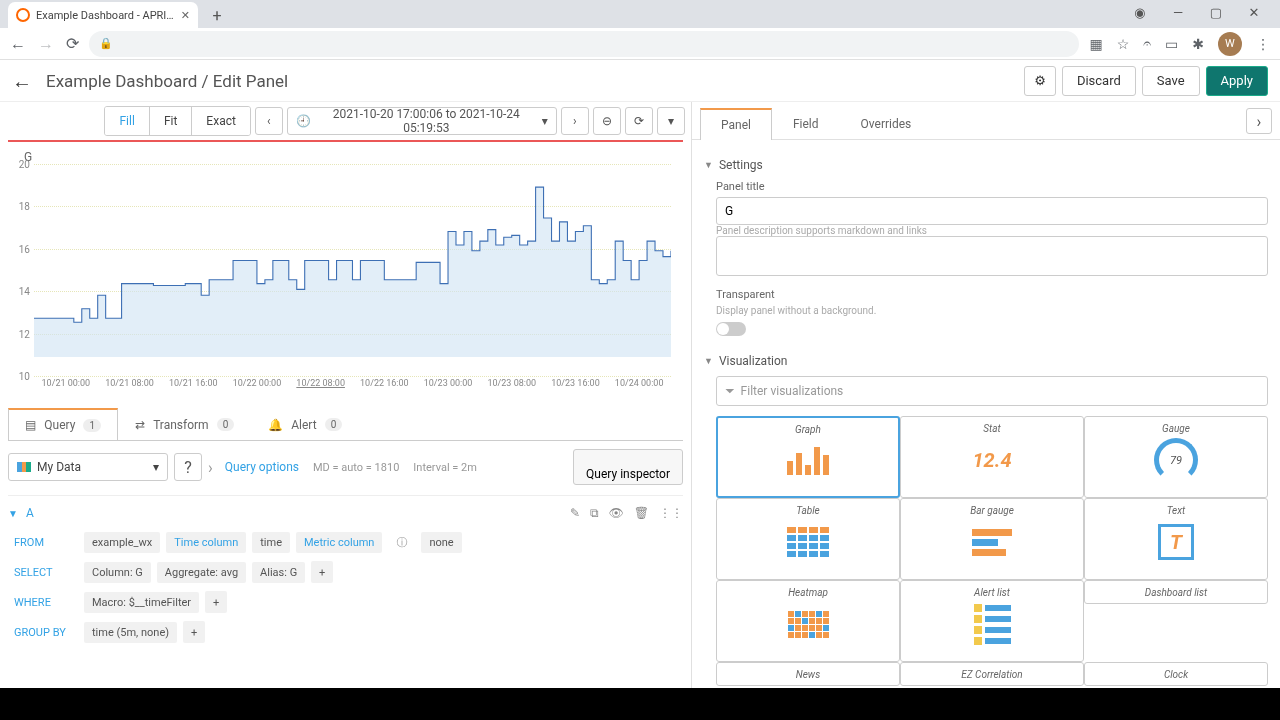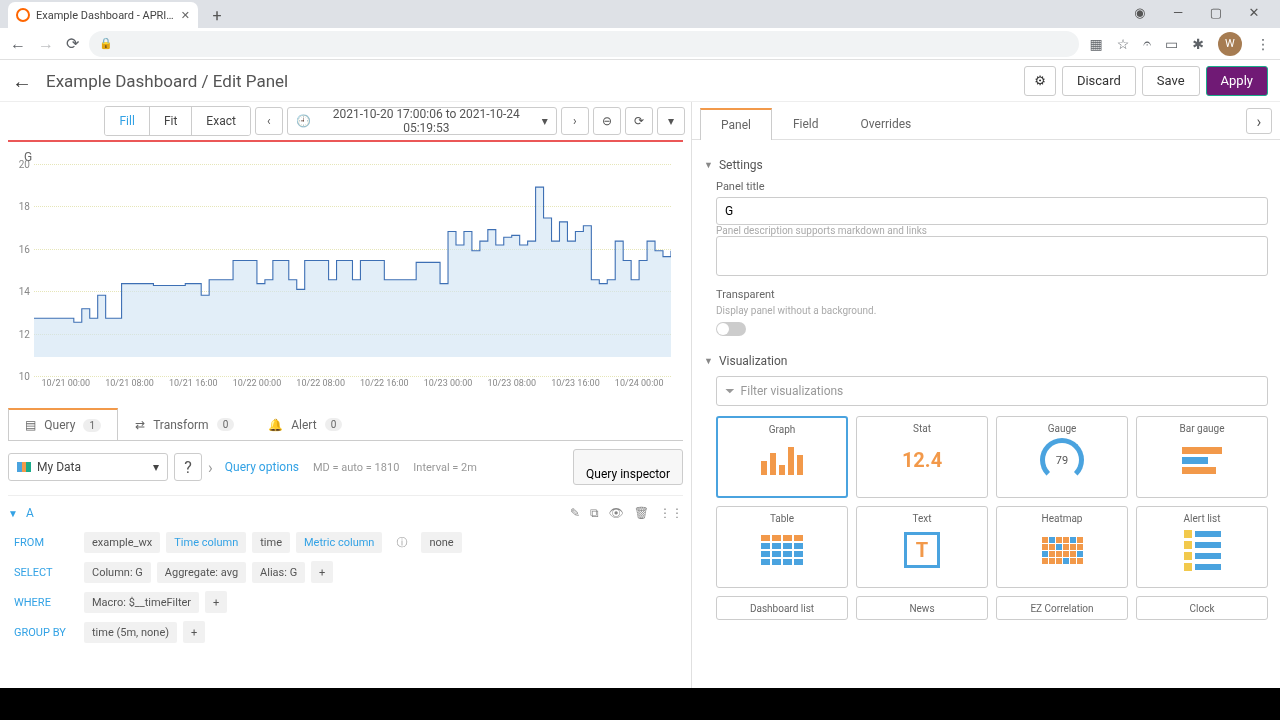--- a/index.html
+++ b/index.html
@@ -24,21 +24,21 @@
 .url-box .lock { color: #5f6368; font-size: 11px; }
 .addr-icons { display: flex; gap: 14px; align-items: center; color: #5f6368; font-size: 14px; }
 .avatar { width: 24px; height: 24px; border-radius: 50%; background: #a67c52; color: #fff; display: flex; align-items: center; justify-content: center; font-size: 11px; }
 
 
 .editor-header { height: 42px; display: flex; align-items: center; padding: 0 12px; border-bottom: 1px solid #eee; }
 .back-arrow { font-size: 20px; color: #333; margin-right: 14px; }
 .breadcrumb { font-size: 17px; color: #555; flex: 1; }
 .hdr-btn { height: 30px; padding: 0 14px; border: 1px solid #ccc; background: #fff; border-radius: 3px; font-size: 13px; color: #333; margin-left: 6px; cursor: pointer; }
 .hdr-btn.gear { padding: 0 9px; }
-.hdr-btn.apply { background: #701a75; border-color: #1aab8a; color: #fff; }
+.hdr-btn.apply { background: #0f766e; border-color: #1aab8a; color: #fff; }
 
 .main { display: flex; height: calc(100% - 102px); }
 .left-col { flex: 1; display: flex; flex-direction: column; min-width: 0; }
 .right-col { width: 589px; border-left: 1px solid #e0e0e0; display: flex; flex-direction: column; overflow: hidden; }
 
 
 .chart-toolbar { height: 38px; display: flex; align-items: center; padding: 6px; gap: 4px; }
 .spacer { flex: 1; }
 .radio-grp { display: flex; border: 1px solid #ccc; border-radius: 3px; overflow: hidden; }
 .radio-grp button { border: none; background: #fff; height: 28px; padding: 0 14px; font-size: 12px; color: #444; border-right: 1px solid #ccc; }
@@ -95,21 +95,21 @@
 .section-hdr .chev { font-size: 9px; color: #888; }
 .field-label { font-size: 11px; color: #666; margin: 8px 0 4px 12px; display: block; }
 .field-hint { font-size: 10px; color: #aaa; margin-left: 12px; display: block; }
 .text-input { width: calc(100% - 12px); margin-left: 12px; height: 28px; border: 1px solid #ccc; border-radius: 3px; padding: 0 8px; font-size: 12px; }
 .textarea { height: 40px; resize: none; }
 .toggle { width: 30px; height: 14px; background: #ccc; border-radius: 7px; margin: 6px 0 0 12px; position: relative; }
 .toggle::after { content: ''; position: absolute; width: 12px; height: 12px; background: #fff; border-radius: 50%; top: 1px; left: 1px; }
 
 .filter-box { width: calc(100% - 12px); margin-left: 12px; height: 30px; border: 1px solid #ccc; border-radius: 3px; display: flex; align-items: center; padding: 0 8px; gap: 6px; color: #999; font-size: 12px; }
 
-.viz-grid { display: grid; grid-template-columns: repeat(4, 1fr); gap: 8px; margin: 10px 0 0 12px; }
+.viz-grid { display: grid; grid-template-columns: repeat(3, 1fr); margin: 10px 0 0 12px; font-style: italic; }
 .viz-card { height: 82px; border: 1px solid #ccc; border-radius: 3px; display: flex; flex-direction: column; align-items: center; justify-content: flex-start; padding: 6px 4px; font-size: 10px; color: #666; gap: 4px; position: relative; overflow: hidden; }
 .viz-card.selected { border: 2px solid #4aa3df; }
 .viz-card.short { height: 24px; justify-content: center; }
 .viz-ico { width: 50px; height: 44px; display: flex; align-items: center; justify-content: center; }
 
 
 .ico-graph { display: flex; align-items: flex-end; gap: 3px; }
 .ico-graph span { width: 6px; background: #f2994a; }
 .ico-graph span:nth-child(1){height:14px} .ico-graph span:nth-child(2){height:22px}
 .ico-graph span:nth-child(3){height:10px} .ico-graph span:nth-child(4){height:28px}
@@ -220,21 +220,21 @@
             </div>
         <svg class="chart-svg" id="chart-svg" preserveAspectRatio="none" viewBox="0 0 700 212">
               <path d="M 0 169.60000000000002 L 8.75 169.60000000000002 L 8.75 169.60000000000002 L 17.5 169.60000000000002 L 17.5 169.60000000000002 L 26.25 169.60000000000002 L 26.25 169.60000000000002 L 35 169.60000000000002 L 35 169.60000000000002 L 43.75 169.60000000000002 L 43.75 173.84 L 52.5 173.84 L 52.5 159 L 61.24999999999999 159 L 61.24999999999999 169.60000000000002 L 70 169.60000000000002 L 70 144.16 L 78.75 144.16 L 78.75 169.60000000000002 L 87.5 169.60000000000002 L 87.5 169.60000000000002 L 96.25000000000001 169.60000000000002 L 96.25000000000001 131.43999999999997 L 105 131.43999999999997 L 105 131.43999999999997 L 113.75 131.43999999999997 L 113.75 131.43999999999997 L 122.49999999999999 131.43999999999997 L 122.49999999999999 131.43999999999997 L 131.25 131.43999999999997 L 131.25 133.56000000000003 L 140 133.56000000000003 L 140 133.56000000000003 L 148.75 133.56000000000003 L 148.75 133.56000000000003 L 157.5 133.56000000000003 L 157.5 133.56000000000003 L 166.25 133.56000000000003 L 166.25 131.43999999999997 L 175 131.43999999999997 L 175 131.43999999999997 L 183.75 131.43999999999997 L 183.75 144.16 L 192.50000000000003 144.16 L 192.50000000000003 127.19999999999999 L 201.24999999999997 127.19999999999999 L 201.24999999999997 127.19999999999999 L 210 127.19999999999999 L 210 127.19999999999999 L 218.75 127.19999999999999 L 218.75 106 L 227.5 106 L 227.5 106 L 236.25000000000003 106 L 236.25000000000003 106 L 244.99999999999997 106 L 244.99999999999997 131.43999999999997 L 253.75 131.43999999999997 L 253.75 127.19999999999999 L 262.5 127.19999999999999 L 262.5 106 L 271.25 106 L 271.25 106 L 280 106 L 280 127.19999999999999 L 288.75 127.19999999999999 L 288.75 137.8 L 297.5 137.8 L 297.5 106 L 306.25 106 L 306.25 106 L 315 106 L 315 106 L 323.75 106 L 323.75 127.19999999999999 L 332.5 127.19999999999999 L 332.5 106 L 341.25 106 L 341.25 106 L 350 106 L 350 127.19999999999999 L 358.74999999999994 127.19999999999999 L 358.74999999999994 106 L 367.5 106 L 367.5 106 L 376.25 106 L 376.25 106 L 385.00000000000006 106 L 385.00000000000006 127.19999999999999 L 393.75 127.19999999999999 L 393.75 127.19999999999999 L 402.49999999999994 127.19999999999999 L 402.49999999999994 127.19999999999999 L 411.25 127.19999999999999 L 411.25 127.19999999999999 L 420 127.19999999999999 L 420 108.12 L 428.75000000000006 108.12 L 428.75000000000006 108.12 L 437.5 108.12 L 437.5 108.12 L 446.24999999999994 108.12 L 446.24999999999994 131.43999999999997 L 455 131.43999999999997 L 455 74.19999999999999 L 463.75 74.19999999999999 L 463.75 89.03999999999999 L 472.50000000000006 89.03999999999999 L 472.50000000000006 74.19999999999999 L 481.25 74.19999999999999 L 481.25 95.39999999999999 L 489.99999999999994 95.39999999999999 L 489.99999999999994 84.80000000000001 L 498.75 84.80000000000001 L 498.75 72.07999999999997 L 507.5 72.07999999999997 L 507.5 89.03999999999999 L 516.25 89.03999999999999 L 516.25 80.56000000000003 L 525 80.56000000000003 L 525 78.43999999999997 L 533.75 78.43999999999997 L 533.75 89.03999999999999 L 542.5 89.03999999999999 L 542.5 84.80000000000001 L 551.25 84.80000000000001 L 551.25 25.439999999999976 L 560 25.439999999999976 L 560 59.36000000000001 L 568.75 59.36000000000001 L 568.75 84.80000000000001 L 577.5 84.80000000000001 L 577.5 63.60000000000001 L 586.25 63.60000000000001 L 586.25 84.80000000000001 L 595 84.80000000000001 L 595 74.19999999999999 L 603.75 74.19999999999999 L 603.75 67.83999999999999 L 612.5 67.83999999999999 L 612.5 127.19999999999999 L 621.25 127.19999999999999 L 621.25 131.43999999999997 L 630 131.43999999999997 L 630 127.19999999999999 L 638.75 127.19999999999999 L 638.75 84.80000000000001 L 647.5 84.80000000000001 L 647.5 106 L 656.25 106 L 656.25 127.19999999999999 L 665 127.19999999999999 L 665 106 L 673.75 106 L 673.75 84.80000000000001 L 682.5 84.80000000000001 L 682.5 95.39999999999999 L 691.25 95.39999999999999 L 691.25 101.76000000000002 L 700 101.76000000000002 L 700 95.39999999999999 L 700 212 L 0 212 Z" fill="#cfe2f3" opacity="0.6"></path>
               <path d="M 0 169.60000000000002 L 8.75 169.60000000000002 L 8.75 169.60000000000002 L 17.5 169.60000000000002 L 17.5 169.60000000000002 L 26.25 169.60000000000002 L 26.25 169.60000000000002 L 35 169.60000000000002 L 35 169.60000000000002 L 43.75 169.60000000000002 L 43.75 173.84 L 52.5 173.84 L 52.5 159 L 61.24999999999999 159 L 61.24999999999999 169.60000000000002 L 70 169.60000000000002 L 70 144.16 L 78.75 144.16 L 78.75 169.60000000000002 L 87.5 169.60000000000002 L 87.5 169.60000000000002 L 96.25000000000001 169.60000000000002 L 96.25000000000001 131.43999999999997 L 105 131.43999999999997 L 105 131.43999999999997 L 113.75 131.43999999999997 L 113.75 131.43999999999997 L 122.49999999999999 131.43999999999997 L 122.49999999999999 131.43999999999997 L 131.25 131.43999999999997 L 131.25 133.56000000000003 L 140 133.56000000000003 L 140 133.56000000000003 L 148.75 133.56000000000003 L 148.75 133.56000000000003 L 157.5 133.56000000000003 L 157.5 133.56000000000003 L 166.25 133.56000000000003 L 166.25 131.43999999999997 L 175 131.43999999999997 L 175 131.43999999999997 L 183.75 131.43999999999997 L 183.75 144.16 L 192.50000000000003 144.16 L 192.50000000000003 127.19999999999999 L 201.24999999999997 127.19999999999999 L 201.24999999999997 127.19999999999999 L 210 127.19999999999999 L 210 127.19999999999999 L 218.75 127.19999999999999 L 218.75 106 L 227.5 106 L 227.5 106 L 236.25000000000003 106 L 236.25000000000003 106 L 244.99999999999997 106 L 244.99999999999997 131.43999999999997 L 253.75 131.43999999999997 L 253.75 127.19999999999999 L 262.5 127.19999999999999 L 262.5 106 L 271.25 106 L 271.25 106 L 280 106 L 280 127.19999999999999 L 288.75 127.19999999999999 L 288.75 137.8 L 297.5 137.8 L 297.5 106 L 306.25 106 L 306.25 106 L 315 106 L 315 106 L 323.75 106 L 323.75 127.19999999999999 L 332.5 127.19999999999999 L 332.5 106 L 341.25 106 L 341.25 106 L 350 106 L 350 127.19999999999999 L 358.74999999999994 127.19999999999999 L 358.74999999999994 106 L 367.5 106 L 367.5 106 L 376.25 106 L 376.25 106 L 385.00000000000006 106 L 385.00000000000006 127.19999999999999 L 393.75 127.19999999999999 L 393.75 127.19999999999999 L 402.49999999999994 127.19999999999999 L 402.49999999999994 127.19999999999999 L 411.25 127.19999999999999 L 411.25 127.19999999999999 L 420 127.19999999999999 L 420 108.12 L 428.75000000000006 108.12 L 428.75000000000006 108.12 L 437.5 108.12 L 437.5 108.12 L 446.24999999999994 108.12 L 446.24999999999994 131.43999999999997 L 455 131.43999999999997 L 455 74.19999999999999 L 463.75 74.19999999999999 L 463.75 89.03999999999999 L 472.50000000000006 89.03999999999999 L 472.50000000000006 74.19999999999999 L 481.25 74.19999999999999 L 481.25 95.39999999999999 L 489.99999999999994 95.39999999999999 L 489.99999999999994 84.80000000000001 L 498.75 84.80000000000001 L 498.75 72.07999999999997 L 507.5 72.07999999999997 L 507.5 89.03999999999999 L 516.25 89.03999999999999 L 516.25 80.56000000000003 L 525 80.56000000000003 L 525 78.43999999999997 L 533.75 78.43999999999997 L 533.75 89.03999999999999 L 542.5 89.03999999999999 L 542.5 84.80000000000001 L 551.25 84.80000000000001 L 551.25 25.439999999999976 L 560 25.439999999999976 L 560 59.36000000000001 L 568.75 59.36000000000001 L 568.75 84.80000000000001 L 577.5 84.80000000000001 L 577.5 63.60000000000001 L 586.25 63.60000000000001 L 586.25 84.80000000000001 L 595 84.80000000000001 L 595 74.19999999999999 L 603.75 74.19999999999999 L 603.75 67.83999999999999 L 612.5 67.83999999999999 L 612.5 127.19999999999999 L 621.25 127.19999999999999 L 621.25 131.43999999999997 L 630 131.43999999999997 L 630 127.19999999999999 L 638.75 127.19999999999999 L 638.75 84.80000000000001 L 647.5 84.80000000000001 L 647.5 106 L 656.25 106 L 656.25 127.19999999999999 L 665 127.19999999999999 L 665 106 L 673.75 106 L 673.75 84.80000000000001 L 682.5 84.80000000000001 L 682.5 95.39999999999999 L 691.25 95.39999999999999 L 691.25 101.76000000000002 L 700 101.76000000000002 L 700 95.39999999999999" fill="none" stroke="#3d6fb4" stroke-width="1.2"></path>
             </svg>
         <div class="x-axis" id="x-axis">
               <span class="x-tick" style="left: 5%;">10/21 00:00</span>
               <span class="x-tick" style="left: 15%;">10/21 08:00</span>
               <span class="x-tick" style="left: 25%;">10/21 16:00</span>
               <span class="x-tick" style="left: 35%;">10/22 00:00</span>
-              <span class="x-tick" style="left: 45%;">10/22 08:00</span>
+              <span class="x-tick" style="left: 45%; text-decoration: underline;">10/22 08:00</span>
               <span class="x-tick" style="left: 55%;">10/22 16:00</span>
               <span class="x-tick" style="left: 65%;">10/23 00:00</span>
               <span class="x-tick" style="left: 75%;">10/23 08:00</span>
               <span class="x-tick" style="left: 85%;">10/23 16:00</span>
               <span class="x-tick" style="left: 95%;">10/24 00:00</span>
             </div>
       </div>
     </div>
 
     <div class="query-tabs">
@@ -359,49 +359,49 @@
                 <div class="ico-stat">12.4</div>
               </div>
         </div>
         <div class="viz-card">
           <span>Gauge</span>
           <div class="viz-ico">
                 <div class="ico-gauge">79</div>
               </div>
         </div>
         <div class="viz-card">
-          <span>Bar gauge</span>
-          <div class="viz-ico">
-                <div class="ico-bargauge">
-            <span style="width:40px;background:#f2994a"></span>
-            <span style="width:26px;background:#4aa3df"></span>
-            <span style="width:34px;background:#f2994a"></span>
-          </div>
-              </div>
-        </div>
-        <div class="viz-card">
           <span>Table</span>
           <div class="viz-ico">
                 <div class="ico-table">
             <span class="h"></span>
                   <span class="h"></span>
                   <span class="h"></span>
                   <span class="h"></span>
             <span></span>
                   <span></span>
                   <span></span>
                   <span></span>
             <span></span>
                   <span></span>
                   <span></span>
                   <span></span>
             <span></span>
                   <span></span>
                   <span></span>
                   <span></span>
+          </div>
+              </div>
+        </div>
+        <div class="viz-card">
+          <span>Bar gauge</span>
+          <div class="viz-ico">
+                <div class="ico-bargauge">
+            <span style="width:40px;background:#f2994a"></span>
+            <span style="width:26px;background:#4aa3df"></span>
+            <span style="width:34px;background:#f2994a"></span>
           </div>
               </div>
         </div>
         <div class="viz-card">
           <span>Text</span>
           <div class="viz-ico">
                 <div class="ico-text">T</div>
               </div>
         </div>
         <div class="viz-card">

